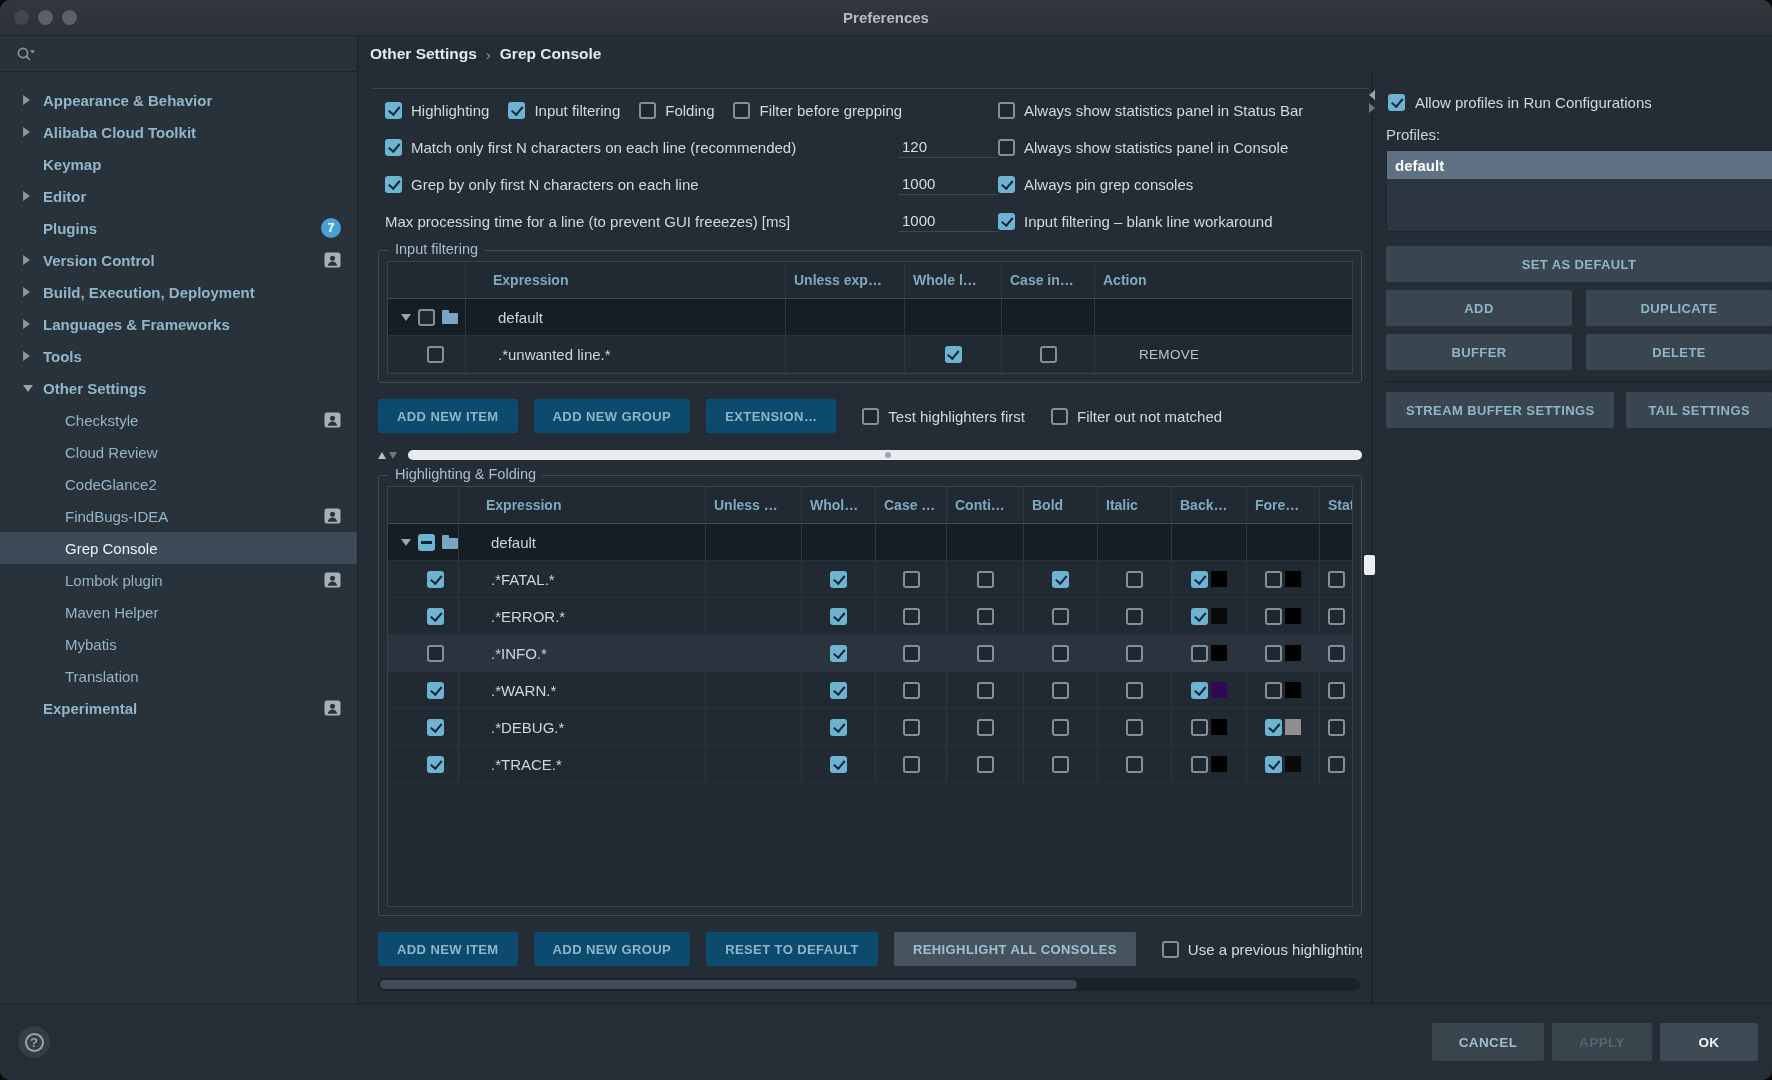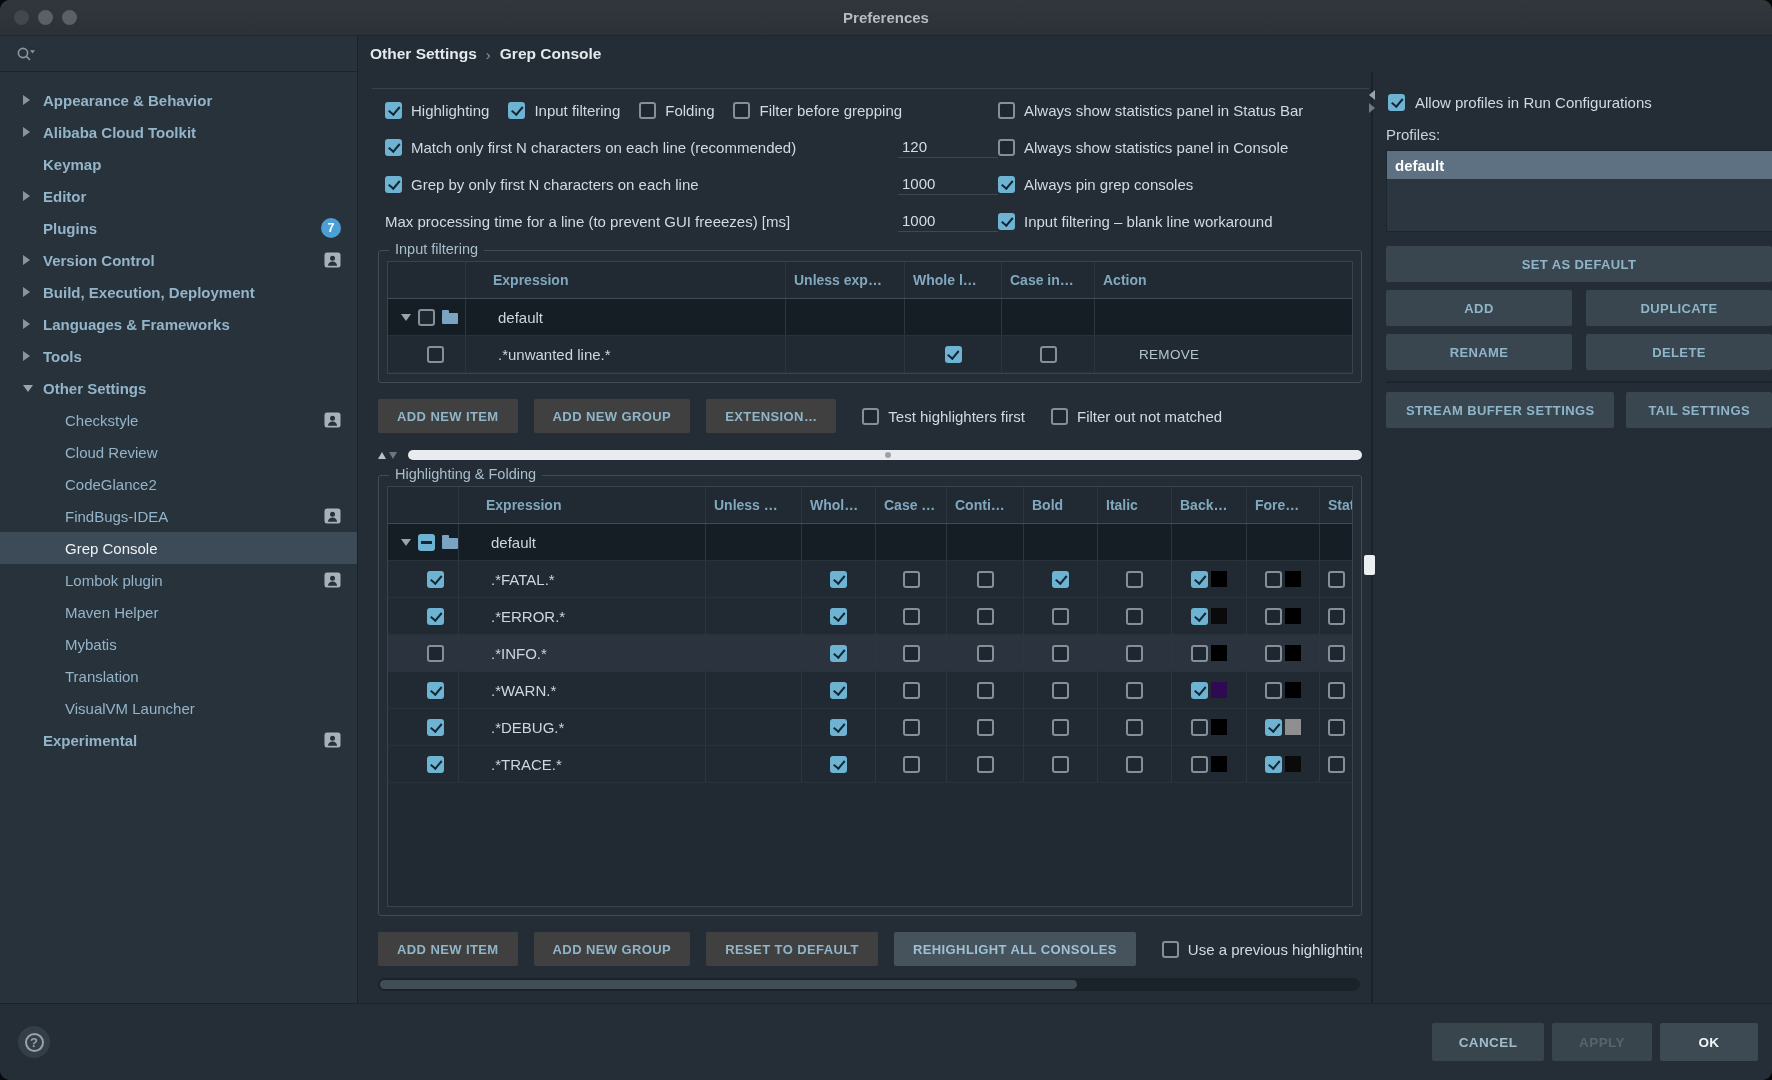--- a/index.html
+++ b/index.html
@@ -74,21 +74,21 @@
   .hcell{font-size:14px;font-weight:bold;color:#80a8bf;white-space:nowrap;}
   .expr{font-size:15px;color:#ccd6dc;white-space:nowrap;padding-left:24px;}
   .expr-h{padding-left:27px;}
   .action-txt{font-size:13.5px;color:#b5c5ce;padding-left:36px;letter-spacing:.3px;}
   .tfill{flex:1;border-bottom:none;}
   .folder{width:16px;height:11px;background:#7aa4c2;border-radius:1px;position:relative;margin-top:3px;flex:0 0 16px;}
   .folder::before{content:'';position:absolute;top:-3px;left:0;width:7px;height:3px;background:#7aa4c2;border-radius:1px 1px 0 0;}
   .sw{width:16px;height:16px;flex:0 0 16px;margin-left:3px;}
   
   .btn-row{display:flex;align-items:center;gap:16px;margin-top:16px;flex:0 0 34px;white-space:nowrap;overflow:hidden;}
-  .btn{height:34px;background:#404040;border-radius:2px;display:flex;align-items:center;justify-content:center;
+  .btn{height:34px;background:#0c4a6e;border-radius:2px;display:flex;align-items:center;justify-content:center;
        padding:0 19px;font-size:13px;font-weight:bold;letter-spacing:.4px;color:#8fb5c9;white-space:nowrap;}
   .btn.lit{background:#46535c;color:#9cc1d4;}
   .cb-label{display:flex;align-items:center;gap:9px;margin-left:10px;}
   .cb-label .opt-label{white-space:nowrap;}
   
   .splitter{margin-top:16px;height:12px;flex:0 0 12px;display:flex;align-items:center;}
   .split-arrows{display:flex;align-items:center;gap:3px;width:24px;flex:0 0 24px;}
   .sp-up{width:0;height:0;border-left:4.5px solid transparent;border-right:4.5px solid transparent;border-bottom:7px solid #b9c0c6;}
   .sp-down{width:0;height:0;border-left:4.5px solid transparent;border-right:4.5px solid transparent;border-top:7px solid #6d767d;}
   .split-bar{flex:1;height:10px;background:#e9ecee;border-radius:5px;position:relative;margin-left:6px;}
@@ -285,25 +285,20 @@
           <div class="side-item child">
             <span class="tree-arrow"></span>
             <span class="side-label">Mybatis</span>
             <span class="side-spacer"></span>
           </div>
           <div class="side-item child">
             <span class="tree-arrow"></span>
             <span class="side-label">Translation</span>
             <span class="side-spacer"></span>
           </div>
-          <div class="side-item child">
-            <span class="tree-arrow"></span>
-            <span class="side-label">VisualVM Launcher</span>
-            <span class="side-spacer"></span>
-          </div>
           <div class="side-item top">
             <span class="tree-arrow"></span>
             <span class="side-label">Experimental</span>
             <span class="side-spacer"></span>
             <span style="display: flex;">
               <svg width="17" height="16" viewBox="0 0 17 16">
                 <rect x="0.5" y="0.5" width="16" height="15" rx="2.5" fill="#a7b1ba"></rect>
                 <circle cx="8.5" cy="6.2" r="2.5" fill="#28313a"></circle>
                 <path d="M3.8 13.8 c0.6-2.8 2.5-4.2 4.7-4.2 s4.1 1.4 4.7 4.2 z" fill="#28313a"></path>
               </svg>
@@ -773,21 +768,21 @@
             <span class="opt-label">Allow profiles in Run Configurations</span>
           </div>
           <div class="profiles-label">Profiles:</div>
           <div class="profiles-list" id="profiles-list">
               <div class="profile-item">default</div>
             </div>
           <div class="rp-btn rp-full">SET AS DEFAULT</div>
           <div class="rp-grid" id="rp-grid">
               <div class="rp-btn">ADD</div>
               <div class="rp-btn">DUPLICATE</div>
-              <div class="rp-btn">RENAME</div>
+              <div class="rp-btn">BUFFER</div>
               <div class="rp-btn">DELETE</div>
             </div>
           <div class="rp-div"></div>
           <div class="rp-last" id="rp-last">
               <div class="rp-btn">STREAM BUFFER SETTINGS</div>
               <div class="rp-btn">TAIL SETTINGS</div>
             </div>
         </div>
       </div>
     </div>

